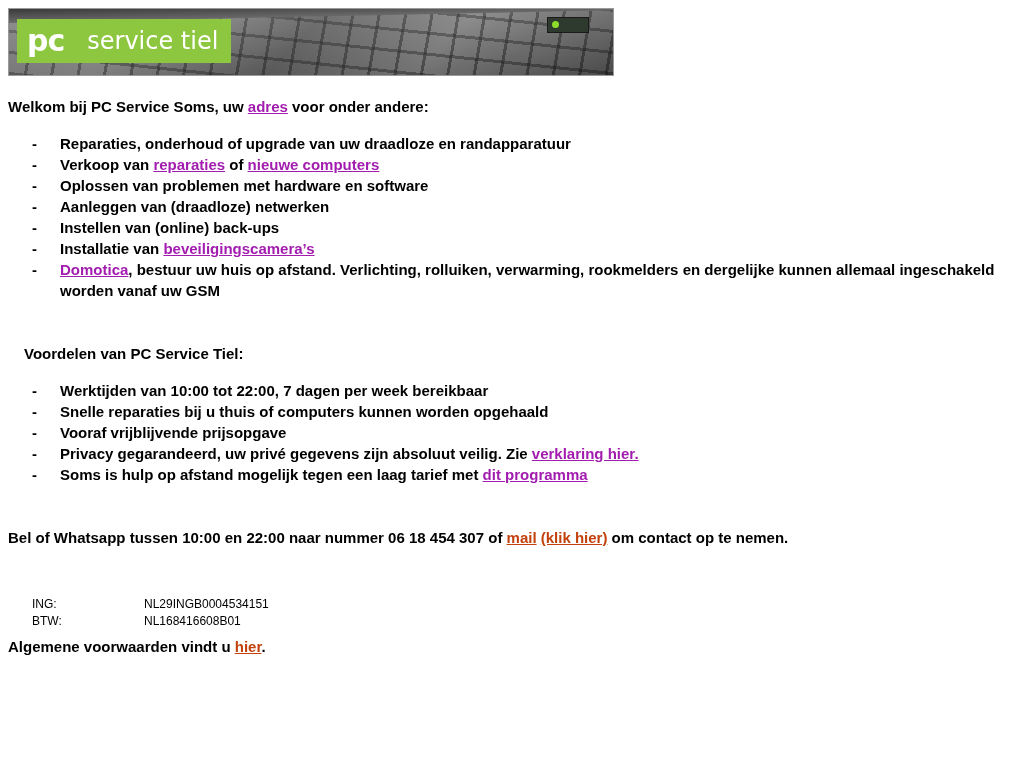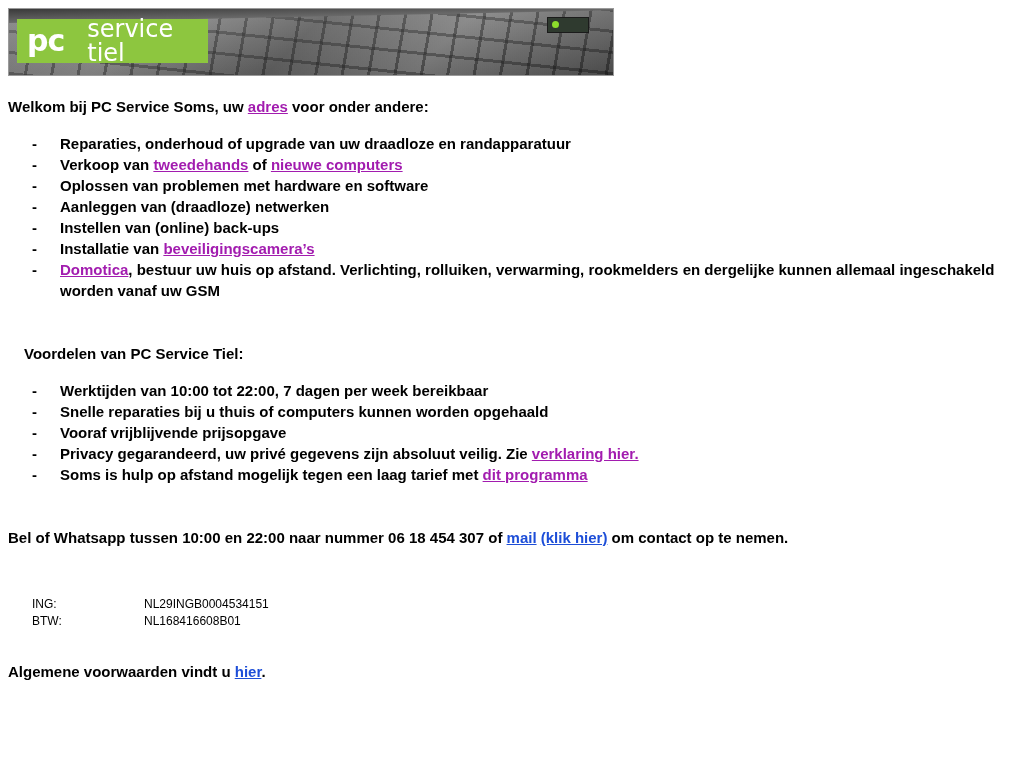--- a/index.html
+++ b/index.html
@@ -61,21 +61,21 @@
   .kbd-led i {
     display: block;
     margin: 3px 0 0 4px;
     width: 7px; height: 7px;
     background: #8ddc2c;
     border-radius: 50%;
   }
   .logo {
     position: absolute;
     left: 8px; top: 10px;
-    width: 191px; height: 44px;
+    width: 214px; height: 44px;
     background: #8dc63f;
     display: flex;
     align-items: center;
     padding-left: 10px;
     box-sizing: border-box;
   }
   .logo .pc {
     font-family: "DejaVu Sans", sans-serif;
     font-weight: bold;
     font-size: 30px;
@@ -130,40 +130,40 @@
   .contact {
     font-weight: bold;
     font-size: 15px;
     margin: 44px 0 0 0;
   }
   a {
     color: #a21caf;
     text-decoration: underline;
   }
   a.purple {
-    color: #1d4ed8;
+    color: #c2410c;
   }
   .finance {
     margin: 50px 0 0 24px;
     font-family: "Liberation Sans", sans-serif;
     font-size: 12px;
     font-weight: normal;
   }
   .finance .row {
     display: flex;
     line-height: 17px;
   }
   .finance .lbl {
     width: 112px;
     flex: 0 0 112px;
   }
   .terms {
     font-weight: bold;
     font-size: 15px;
-    margin: 33px 0 0 0;
+    margin: 8px 0 0 0;
   }
 </style>
 </head>
 <body>
 
 <div class="page">
 
   <div class="banner">
     <div class="kbd-rows"></div>
     <div class="kbd-shade"></div>
@@ -183,21 +183,21 @@
       <span>Welkom bij PC Service Soms, uw </span><a href="#">adres</a><span> voor onder andere:</span>
     </p>
 
     <ul class="list" id="services-list">
         <li>
           <span class="dash">-</span>
           <span class="txt"><span>Reparaties, onderhoud of upgrade van uw draadloze en randapparatuur</span></span>
         </li>
         <li>
           <span class="dash">-</span>
-          <span class="txt"><span>Verkoop van </span><a href="#">tweedehands</a><span> of </span><a href="#">nieuwe computers</a></span>
+          <span class="txt"><span>Verkoop van </span><a href="#">reparaties</a><span> of </span><a href="#">nieuwe computers</a></span>
         </li>
         <li>
           <span class="dash">-</span>
           <span class="txt"><span>Oplossen van problemen met hardware en software</span></span>
         </li>
         <li>
           <span class="dash">-</span>
           <span class="txt"><span>Aanleggen van (draadloze) netwerken</span></span>
         </li>
         <li>

